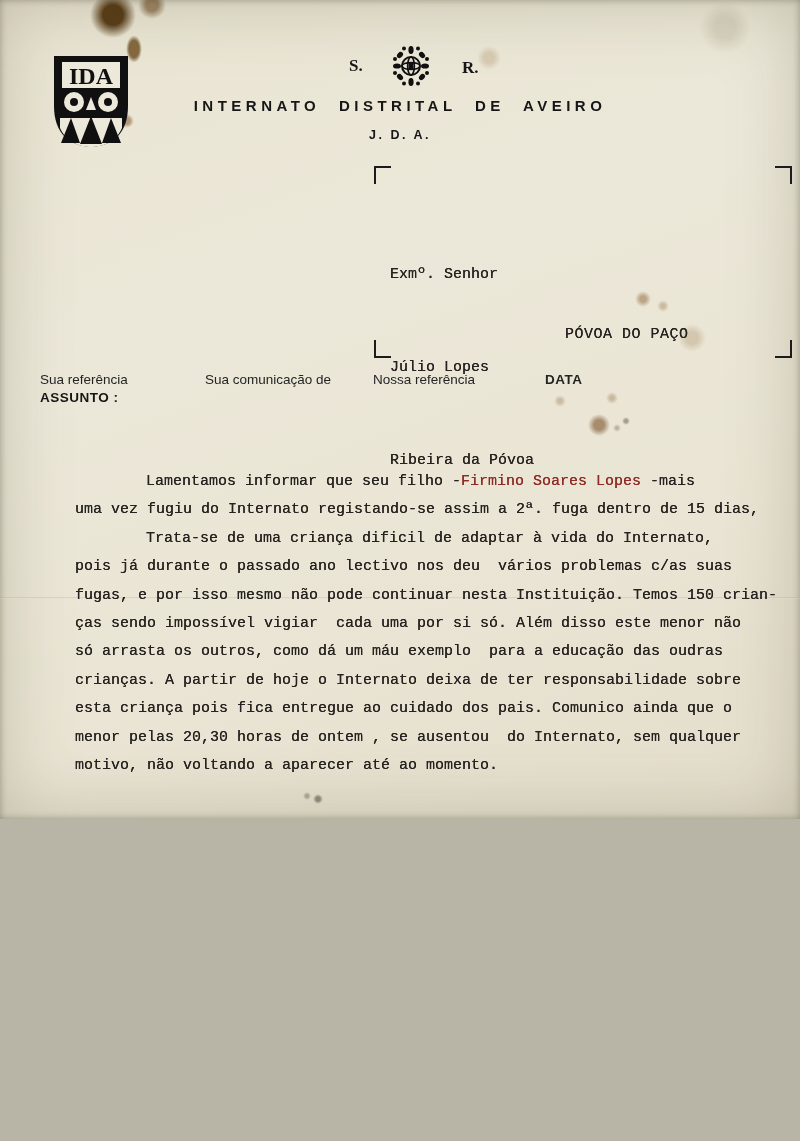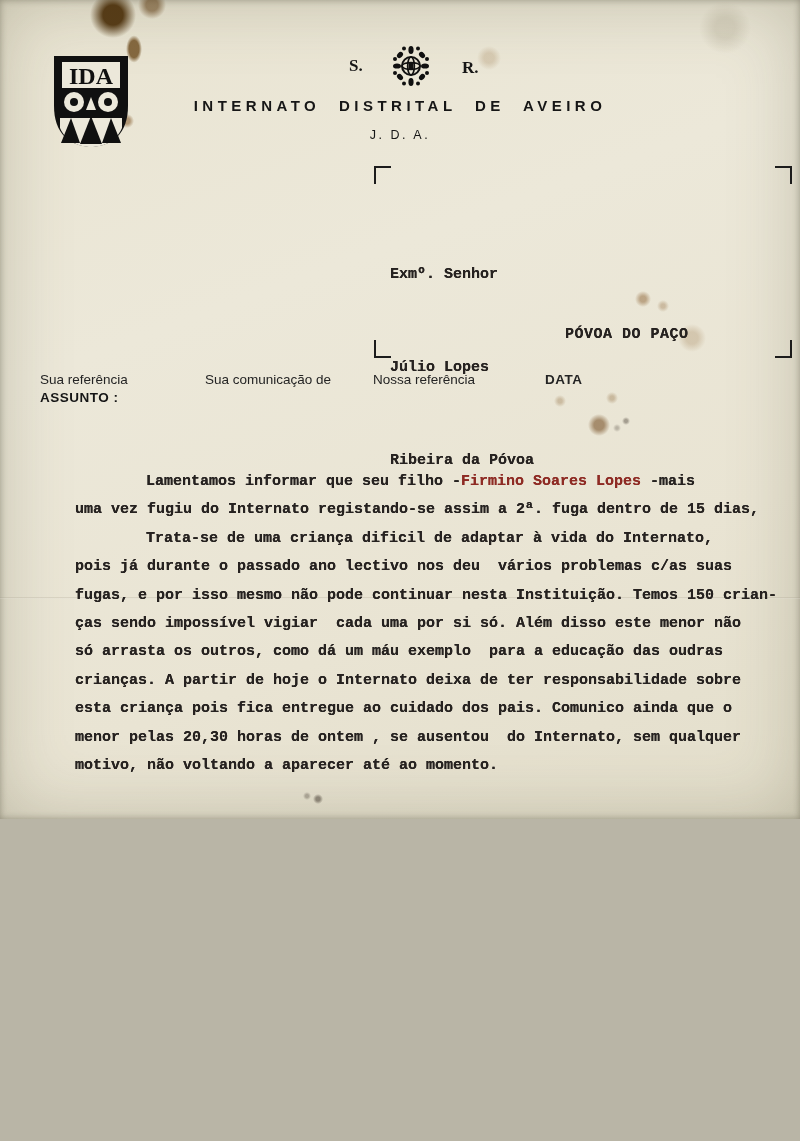--- a/index.html
+++ b/index.html
@@ -29,33 +29,33 @@
       radial-gradient(circle at 560px 401px, rgba(130,90,40,.3) 0 2px, transparent 6px),
       radial-gradient(circle at 692px 338px, rgba(140,100,50,.24) 0 6px, transparent 14px),
       radial-gradient(circle at 318px 799px, rgba(60,50,40,.5) 0 2px, transparent 5px),
       radial-gradient(circle at 307px 796px, rgba(60,50,40,.32) 0 1.5px, transparent 4px),
       radial-gradient(circle at 626px 421px, rgba(60,50,40,.4) 0 1.5px, transparent 4px),
       radial-gradient(circle at 617px 428px, rgba(60,50,40,.28) 0 1.2px, transparent 4px),
       radial-gradient(circle at 725px 28px, rgba(120,110,80,.18) 0 10px, transparent 26px);
   }
   .crease{position:absolute;left:0;top:597px;width:100%;height:2px;
     background:linear-gradient(180deg, rgba(120,110,88,.22), rgba(255,255,250,.25));pointer-events:none;}
-  .typed{font-family:"Liberation Mono","DejaVu Sans Mono",monospace;font-weight:700;
+  .typed{font-family:"Liberation Mono","DejaVu Sans Mono",monospace;font-weight:400;
     color:var(--typewriter-ink);font-size:15px;white-space:pre;text-shadow:0 0 .5px currentColor;}
   .printed{font-family:"Liberation Sans",sans-serif;color:var(--printed-ink);}
   .serif{font-family:"Liberation Serif","DejaVu Serif",serif;}
 
   .logo{position:absolute;left:46px;top:50px;}
   .sr-left{position:absolute;left:349px;top:56px;font-size:17px;font-weight:600;}
   .sr-right{position:absolute;left:462px;top:58px;font-size:17px;font-weight:600;}
   .emblem{position:absolute;left:391px;top:42px;}
   .org-name{position:absolute;left:0;top:97px;width:100%;text-align:center;
     font-weight:700;font-size:15px;letter-spacing:4.5px;word-spacing:10px;}
   .org-abbr{position:absolute;left:0;top:128px;width:100%;text-align:center;
-    font-weight:400;font-size:12.5px;letter-spacing:2.5px;}
+    font-weight:700;font-size:12.5px;letter-spacing:2.5px;}
 
   .mark{position:absolute;width:15px;height:16px;pointer-events:none;}
   .mark.tl{left:374px;top:166px;border-top:2px solid #1c1c1c;border-left:2px solid #1c1c1c;}
   .mark.tr{left:775px;top:166px;border-top:2px solid #1c1c1c;border-right:2px solid #1c1c1c;}
   .mark.bl{left:374px;top:340px;border-bottom:2px solid #1c1c1c;border-left:2px solid #1c1c1c;}
   .mark.br{left:775px;top:340px;border-bottom:2px solid #1c1c1c;border-right:2px solid #1c1c1c;}
 
   .recipient{position:absolute;left:390px;top:197px;line-height:31px;}
   .place{position:absolute;left:565px;top:326px;letter-spacing:.5px;}
 

